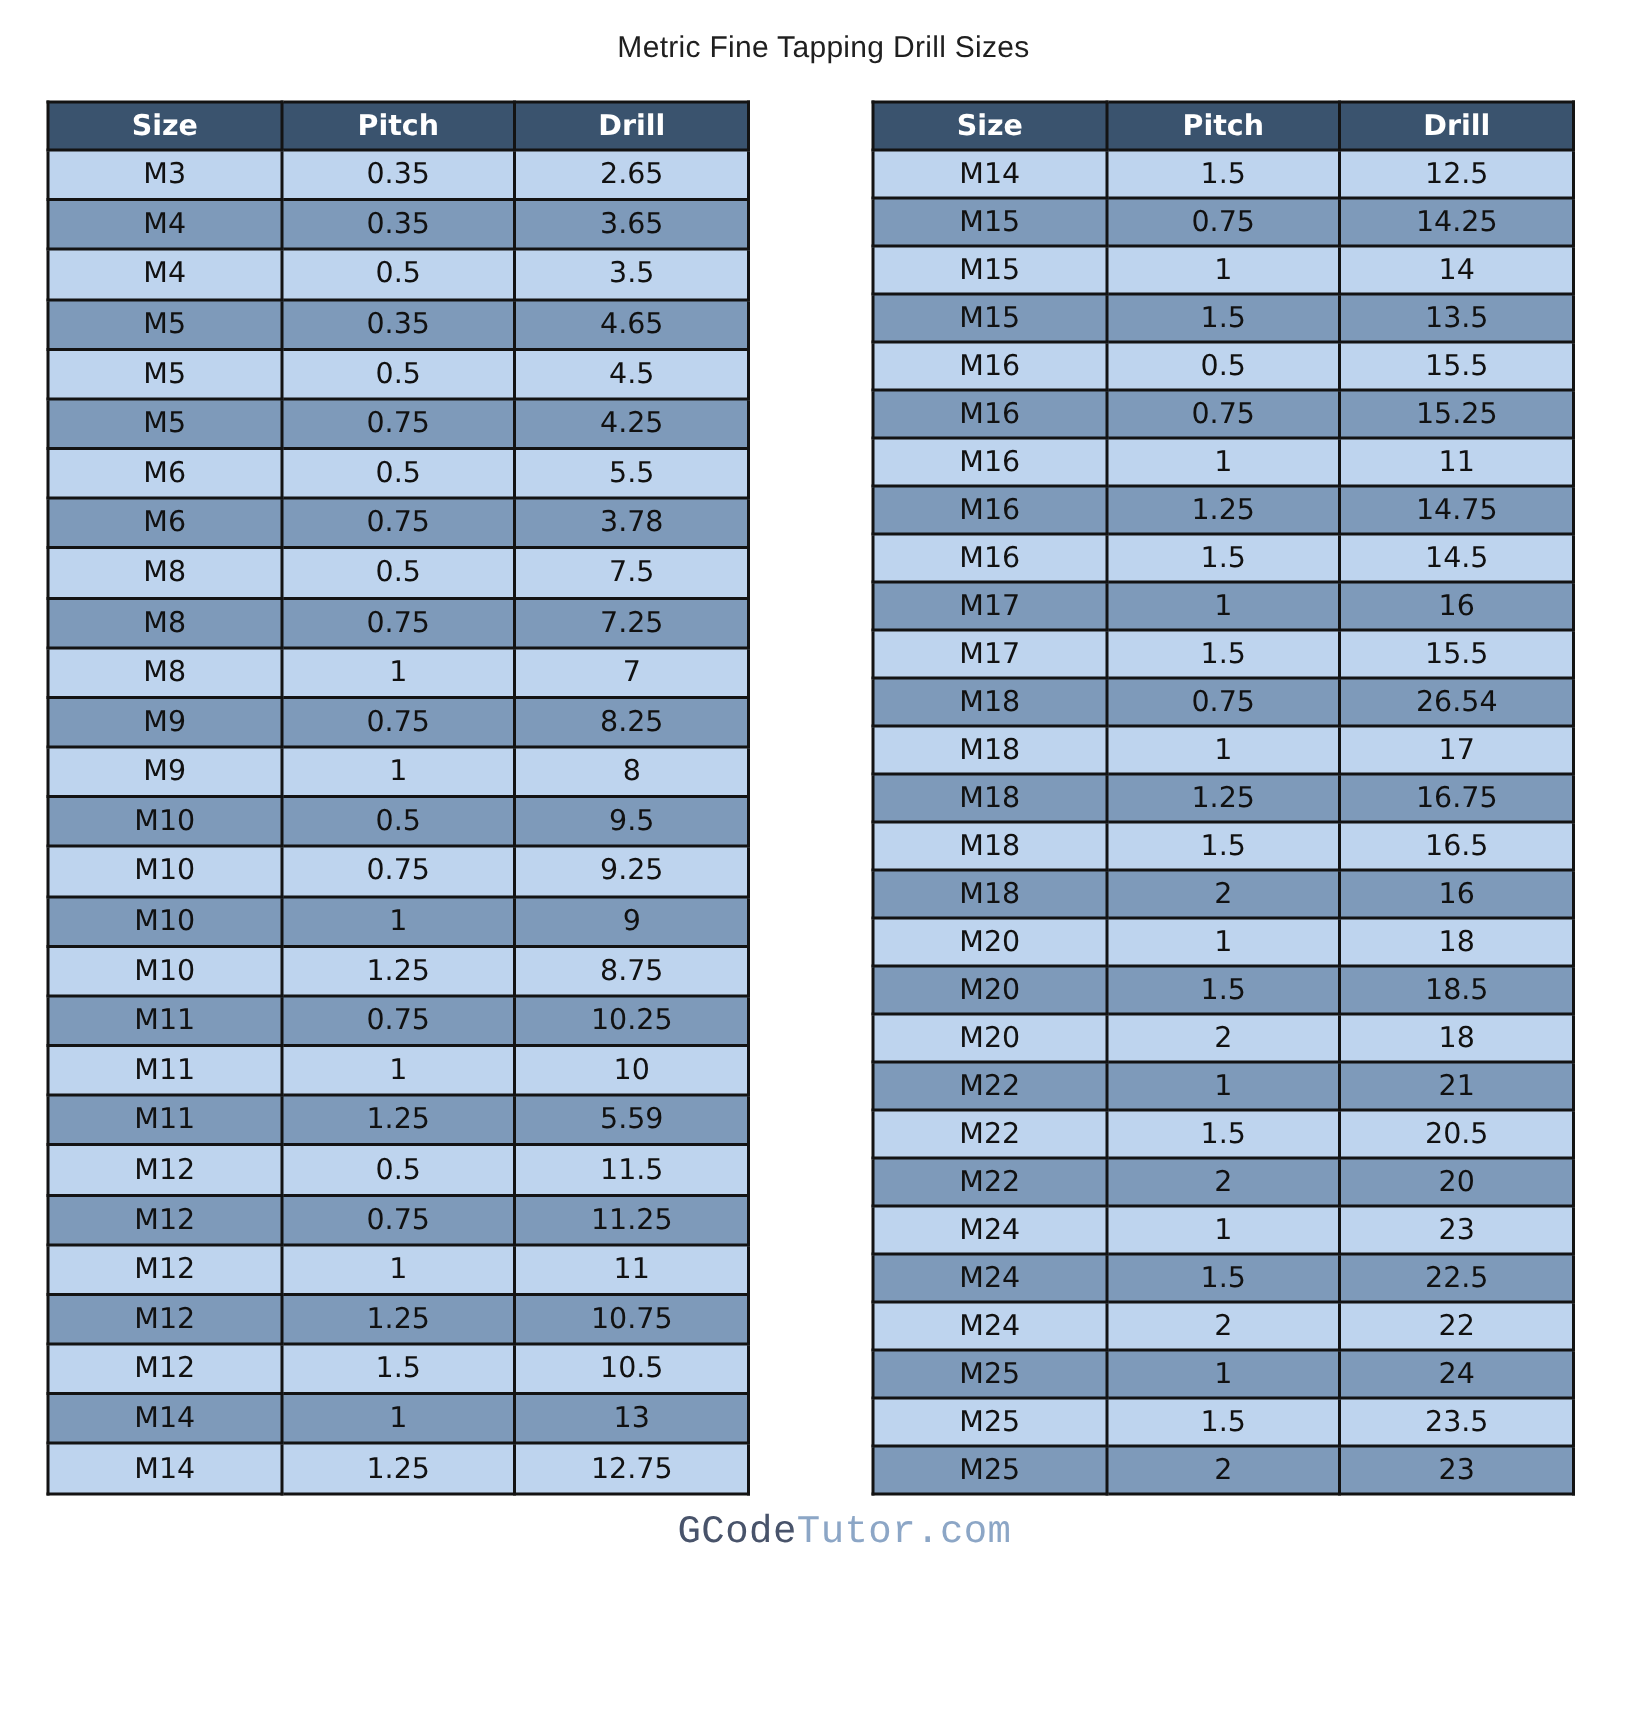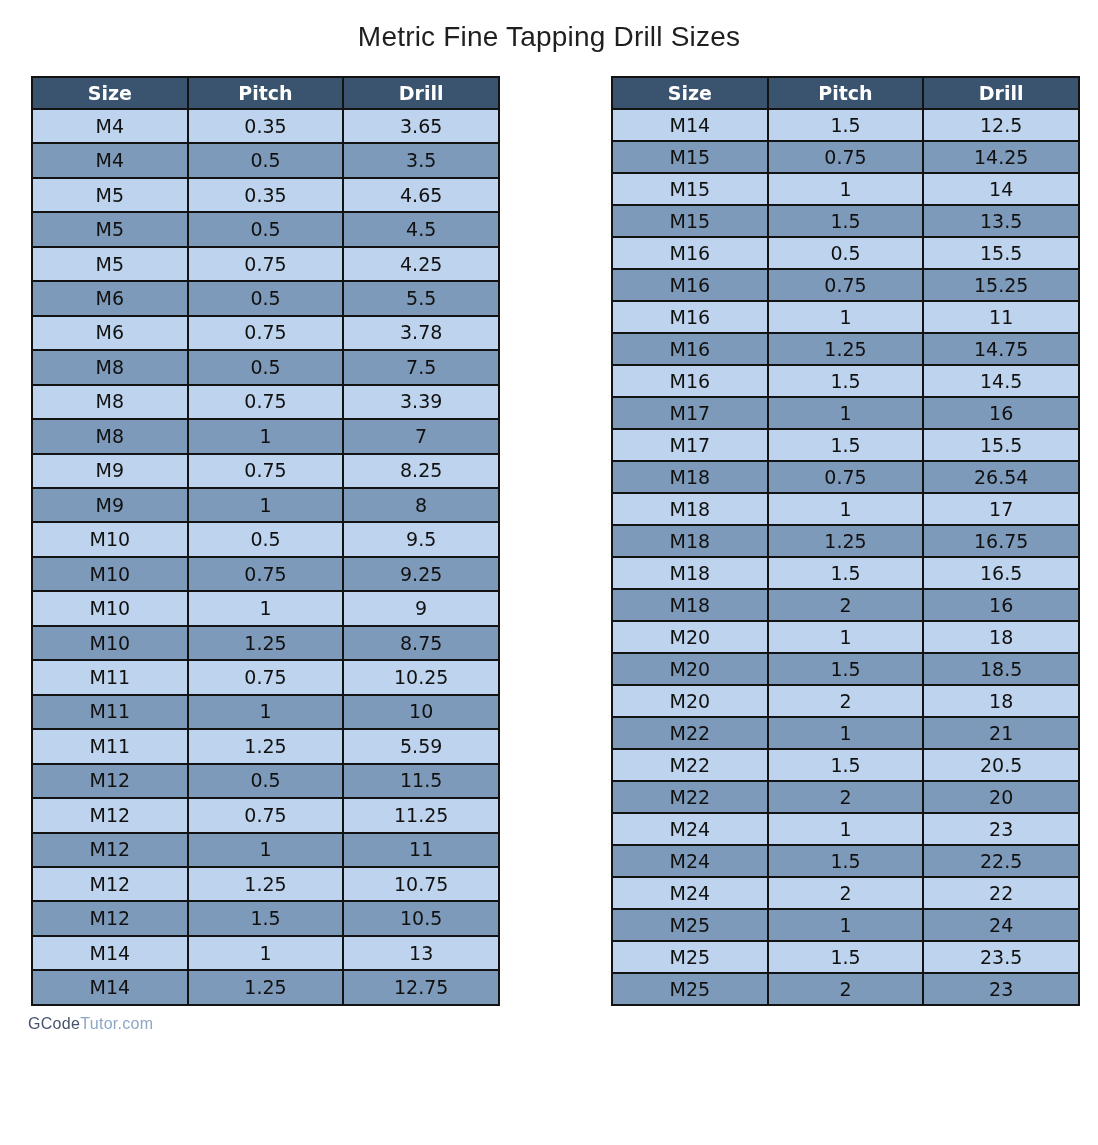--- a/index.html
+++ b/index.html
@@ -6,31 +6,31 @@
   html, body {
     width: 1098px;
     background: #ffffff;
     font-family: "DejaVu Sans", sans-serif;
   }
   body { height: 1145px; overflow: hidden; }
 
   .page-title {
     text-align: center;
     font-family: "Liberation Sans", sans-serif;
-    font-size: 28px;
+    font-size: 20px;
     font-weight: 500;
     color: #1f1f1f;
     padding-top: 21px;
     letter-spacing: 0.2px;
   }
 
   .tables-wrap {
     display: flex;
     justify-content: space-between;
-    padding: 0 18px 0 31px;
+    padding: 0 48px 0 31px;
     margin-top: 23px;
   }
 
   table.drill-table {
     border-collapse: collapse;
     width: 469px;
     table-layout: fixed;
     border: 2px solid #131313;
   }
   table.drill-table th,
@@ -52,43 +52,49 @@
   }
   table.drill-table tbody tr:nth-child(odd) td {
     background: var(--row-light, #bed4ee);
   }
   table.drill-table tbody tr:nth-child(even) td {
     background: var(--row-dark, #7e9aba);
   }
 
   .footer-brand {
     margin: 9px 0 0 28px;
-    font-family: Liberation Sans, sans-serif;
-    font-size: 16px;
+    font-family: Liberation Mono, monospace;
+    font-size: 26px;
     letter-spacing: 0.3px;
+    text-align: center;
   }
   .brand-primary { color: var(--brand-primary-color, #48536a); }
   .brand-secondary { color: var(--brand-secondary-color, #8ca6c6); }
 </style>
 </head>
 <body>
 
 <h1 class="page-title">Metric Fine Tapping Drill Sizes</h1>
 
 <div class="tables-wrap">
   <table class="drill-table">
       <thead>
         <tr>
           <th>Size</th>
           <th>Pitch</th>
           <th>Drill</th>
         </tr>
       </thead>
       <tbody>
         <tr>
+          <td>M3</td>
+          <td>0.35</td>
+          <td>2.65</td>
+        </tr>
+        <tr>
           <td>M4</td>
           <td>0.35</td>
           <td>3.65</td>
         </tr>
         <tr>
           <td>M4</td>
           <td>0.5</td>
           <td>3.5</td>
         </tr>
         <tr>
@@ -117,21 +123,21 @@
           <td>3.78</td>
         </tr>
         <tr>
           <td>M8</td>
           <td>0.5</td>
           <td>7.5</td>
         </tr>
         <tr>
           <td>M8</td>
           <td>0.75</td>
-          <td>3.39</td>
+          <td>7.25</td>
         </tr>
         <tr>
           <td>M8</td>
           <td>1</td>
           <td>7</td>
         </tr>
         <tr>
           <td>M9</td>
           <td>0.75</td>
           <td>8.25</td>

